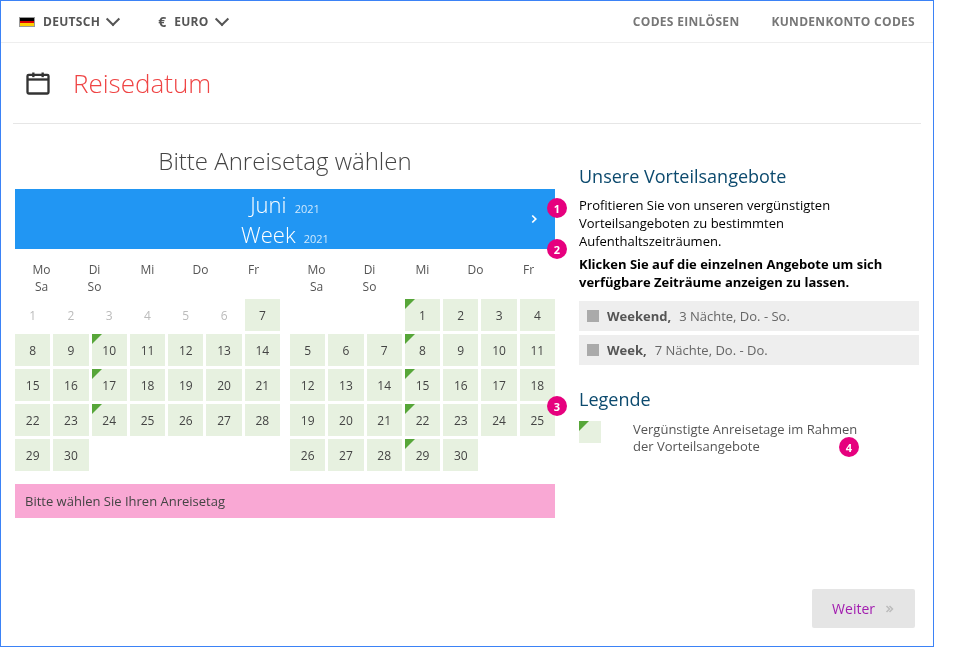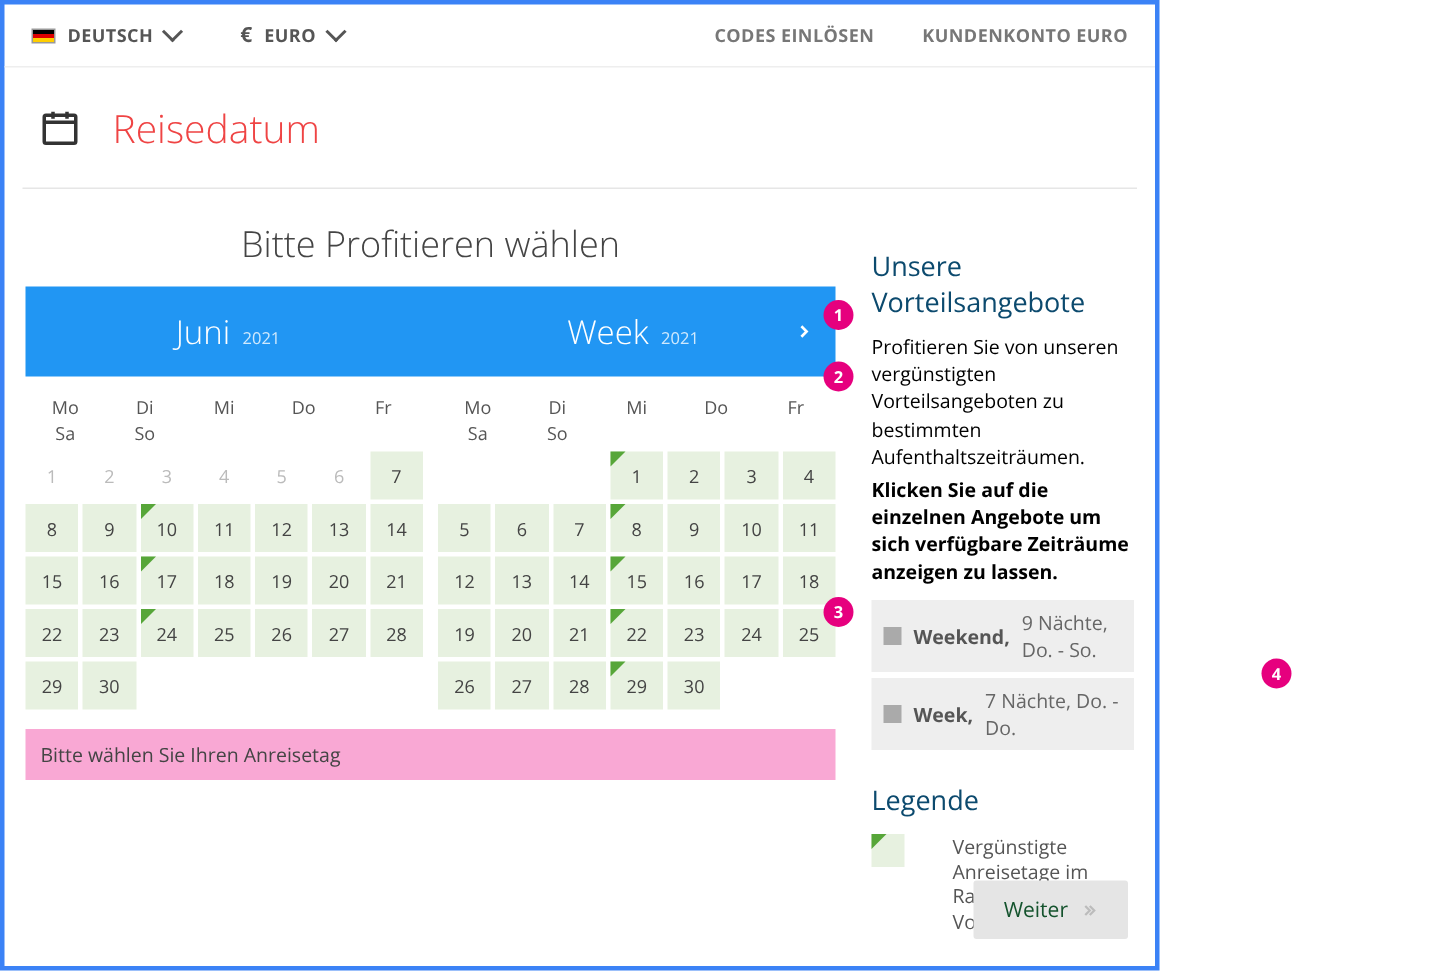--- a/index.html
+++ b/index.html
@@ -1,17 +1,17 @@
 <!DOCTYPE html>
 <html><head>
 <meta charset="utf-8">
 <style>
   * { box-sizing: border-box; margin: 0; padding: 0; }
   body { font-family: "Open Sans", "Segoe UI", Arial, sans-serif; background: #fff; color: #444; }
-  .page { width: 773px; height: 647px; border: 3px solid #3b82f6; position: relative; background: #fff; }
+  .page { width: 934px; height: 647px; border: 1px solid #3b82f6; position: relative; background: #fff; }
 
   
   .topbar { height: 42px; display: flex; align-items: center; padding: 0 18px; border-bottom: 1px solid #eee; font-size: 12px; }
   .lang-sel, .cur-sel { display: flex; align-items: center; gap: 8px; margin-right: 40px; cursor: pointer; }
   .flag { width: 16px; height: 10px; background: linear-gradient(to bottom,#000 0 33%,#dd0000 33% 66%,#ffce00 66% 100%); border:1px solid #999; }
   .chev-down { width: 10px; height: 10px; }
   .chev-down::before { content:""; display:block; width:8px; height:8px; border-right:2px solid #555; border-bottom:2px solid #555; transform: rotate(45deg) translate(-2px,-2px); }
   .euro-sym { font-weight: bold; font-size: 14px; color:#555; }
   .topbar-label { font-weight: 700; color:#555; letter-spacing: .3px; }
   .topbar .spacer { flex: 1; }
@@ -24,21 +24,21 @@
   .hr { height:1px; background:#e6e6e6; margin: 0 12px 20px; }
 
   
   .main { display:flex; gap: 24px; padding: 0 14px; }
   .left { width: 540px; }
   .right { flex:1; padding-top: 20px; position:relative; }
 
   .left-title { font-size: 24px; font-weight: 300; color:#444; text-align:center; margin-bottom: 12px; }
 
   
-  .cal-header { background:#2196f3; color:#fff; height:60px; display:flex; align-items:center; position:relative; }
+  .cal-header { background:#2196f3; color:#fff; height:60px; display:flex; align-items:center; position:relative;flex-direction:column; }
   .cal-header .half { flex:1; text-align:center; }
   .mon-name { font-size:22px; font-weight:300; color:#fff; }
   .mon-year { font-size:11px; color:#cfe9fd; margin-left:4px; vertical-align: baseline; }
   .nav-next { position:absolute; right:10px; top:50%; transform:translateY(-50%); cursor:pointer; width:22px; height:22px; display:flex; align-items:center; justify-content:center;}
   .nav-next svg{ width:14px; height:14px; stroke:#fff; }
 
   
   .cal-body { display:flex; gap:10px; padding-top:6px; }
   .cal-grid { flex:1; }
   .dow-row { display:grid; grid-template-columns: repeat(5,1fr); text-align:center; font-size:12px; color:#555; padding:6px 0 4px; }
@@ -60,21 +60,21 @@
   .offer .sq { width:12px; height:12px; background:#aaa; flex-shrink:0;}
   .offer .name { font-weight:700; color:#555;}
   .offer .desc { color:#666;}
   .legend-block { margin-top:22px;}
   .legend-item { display:flex; align-items:flex-start; gap:32px; margin-top:10px;}
   .legend-swatch { width:22px; height:22px; background:#e7f1e0; position:relative; flex-shrink:0;}
   .legend-swatch .triangle { position:absolute; top:0; left:0; width:0; height:0; border-top:10px solid #57a639; border-right:10px solid transparent; }
   .legend-text { font-size:13px; color:#555; max-width:240px; line-height:1.3;}
 
   
-  .next-btn { position:absolute; right:18px; bottom:18px; background:#e5e5e5; color:#14532d; padding:10px 20px; font-size:14px; display:flex; align-items:center; gap:8px; border-radius:2px; }
+  .next-btn { position:absolute; right:18px; bottom:18px; background:#e5e5e5; color:#a21caf; padding:10px 20px; font-size:14px; display:flex; align-items:center; gap:8px; border-radius:2px; }
   .next-btn svg{ width:12px; height:12px; stroke:#bcbcbc;}
 
   
   .dot { position:absolute; width:20px; height:20px; background:#e6007e; border-radius:50%; color:#fff; font-size:11px; font-weight:700; display:flex; align-items:center; justify-content:center; z-index:50; }
 </style>
 </head>
 <body>
 
 <div class="page">
 
@@ -84,21 +84,21 @@
       <span class="topbar-label">DEUTSCH</span>
       <span class="chev-down"></span>
     </div>
     <div class="cur-sel">
       <span class="euro-sym">€</span>
       <span class="topbar-label">EURO</span>
       <span class="chev-down"></span>
     </div>
     <div class="spacer"></div>
     <span class="top-link">CODES EINLÖSEN</span>
-    <span class="top-link">KUNDENKONTO EURO</span>
+    <span class="top-link">KUNDENKONTO CODES</span>
   </div>
 
   <div class="section-head">
     <svg class="cal-icon" viewBox="0 0 24 24" fill="none" stroke="#333" stroke-width="2">
       <rect x="3" y="5" width="18" height="16" rx="1"></rect>
         <line x1="3" y1="9" x2="21" y2="9"></line>
       <line x1="8" y1="3" x2="8" y2="7"></line>
         <line x1="16" y1="3" x2="16" y2="7"></line>
       <line x1="7" y1="13" x2="7" y2="13"></line>
         <line x1="12" y1="13" x2="12" y2="13"></line>
@@ -106,21 +106,21 @@
       <line x1="7" y1="17" x2="7" y2="17"></line>
         <line x1="12" y1="17" x2="12" y2="17"></line>
         <line x1="17" y1="17" x2="17" y2="17"></line>
     </svg>
     <div class="section-title">Reisedatum</div>
   </div>
   <div class="hr"></div>
 
   <div class="main">
     <div class="left">
-      <div class="left-title">Bitte Profitieren wählen</div>
+      <div class="left-title">Bitte Anreisetag wählen</div>
 
       <div class="cal-header">
         <div class="half">
           <span class="mon-name">Juni</span>
           <span class="mon-year">2021</span>
         </div>
         <div class="half">
           <span class="mon-name">Week</span>
           <span class="mon-year">2021</span>
         </div>
@@ -251,21 +251,21 @@
 
     <div class="right">
       <h3>Unsere Vorteilsangebote</h3>
       <p>Profitieren Sie von unseren vergünstigten Vorteilsangeboten zu bestimmten Aufenthaltszeiträumen.</p>
       <p class="bold">Klicken Sie auf die einzelnen Angebote um sich verfügbare Zeiträume anzeigen zu lassen.</p>
 
       <div class="offer-list" id="offer-list">
           <div class="offer">
             <span class="sq"></span>
             <span class="name">Weekend,</span>
-            <span class="desc"> 9 Nächte, Do. - So.</span>
+            <span class="desc"> 3 Nächte, Do. - So.</span>
           </div>
           <div class="offer">
             <span class="sq"></span>
             <span class="name">Week,</span>
             <span class="desc"> 7 Nächte, Do. - Do.</span>
           </div>
         </div>
 
       <div class="legend-block">
         <h3>Legende</h3>

